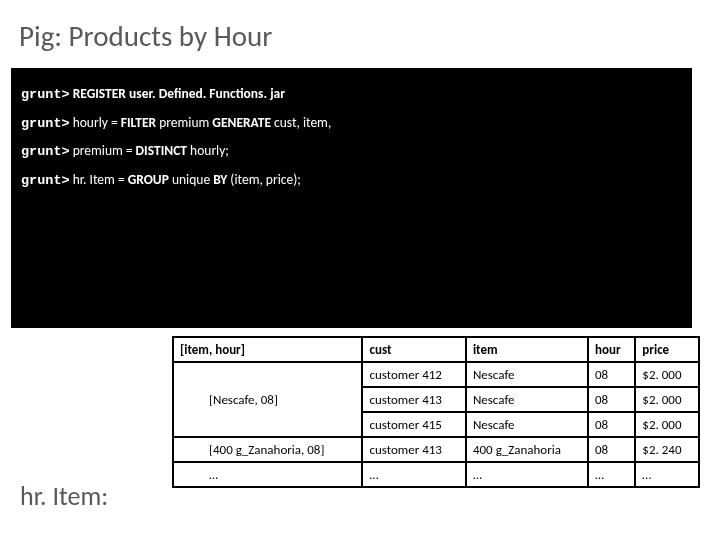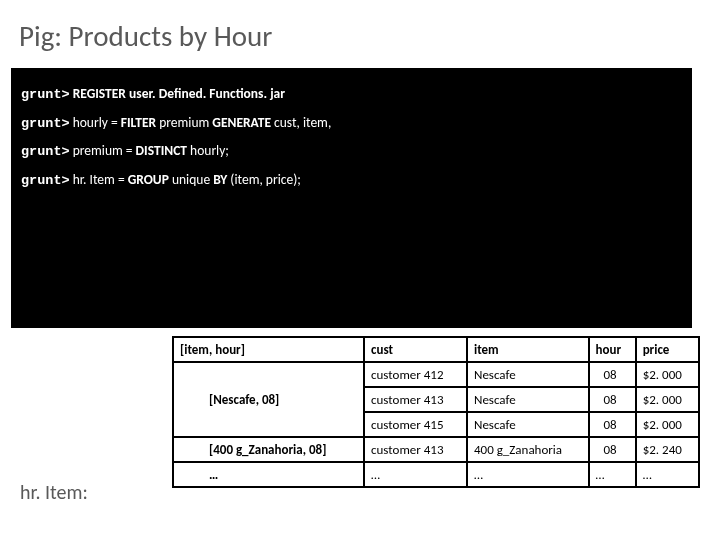--- a/index.html
+++ b/index.html
@@ -8,24 +8,24 @@
   .title { font-size: 29px; color: #595959; font-weight: 400; margin-bottom: 14px; margin-left: 8px; }
   .codebox { background: #000; color: #fff; padding: 8px 10px; font-size: 13.5px; line-height: 1.45; height: 260px; }
   .codebox .line { display: block; margin-top: 8px; }
   .prompt { font-family: 'Courier New', monospace; font-weight: bold; }
   .cmd { font-family: Calibri, Arial, sans-serif; }
   .b { font-weight: bold; }
   .tablewrap { position: absolute; left: 172px; top: 336px; right: 20px; }
   table { border-collapse: collapse; width: 100%; font-size: 13px; }
   th, td { border: 2px solid #000000; padding: 4px 6px; text-align: left; vertical-align: middle; background: #fff; }
   th { font-weight: bold; background: #fff; }
-  td.keycol { font-weight: 700; padding-left: 35px; }
-  .hrlabel { position: absolute; left: 20px; top: 480px; font-size: 20px; color: #595959; }
+  td.keycol { font-weight: 400; padding-left: 35px; }
+  .hrlabel { position: absolute; left: 20px; top: 480px; font-size: 26px; color: #595959; }
   .rowspan-cell { vertical-align: middle; }
-  td.hourcell { text-align: center; padding-right: 10px; }
+  td.hourcell { text-align: left; padding-right: 10px; }
 </style>
 </head>
 <body>
 
 <div class="slide">
   <div class="title">Pig: Products by Hour</div>
 
   <div class="codebox">
     <span class="line"><span class="prompt b">grunt&gt;</span><span class="cmd b"> REGISTER user. Defined. Functions. jar</span></span>
     <span class="line"><span class="prompt b">grunt&gt;</span><span class="cmd"><span> hourly = </span><span class="b">FILTER</span><span> premium </span><span class="b">GENERATE</span><span> cust, item,</span></span></span>

